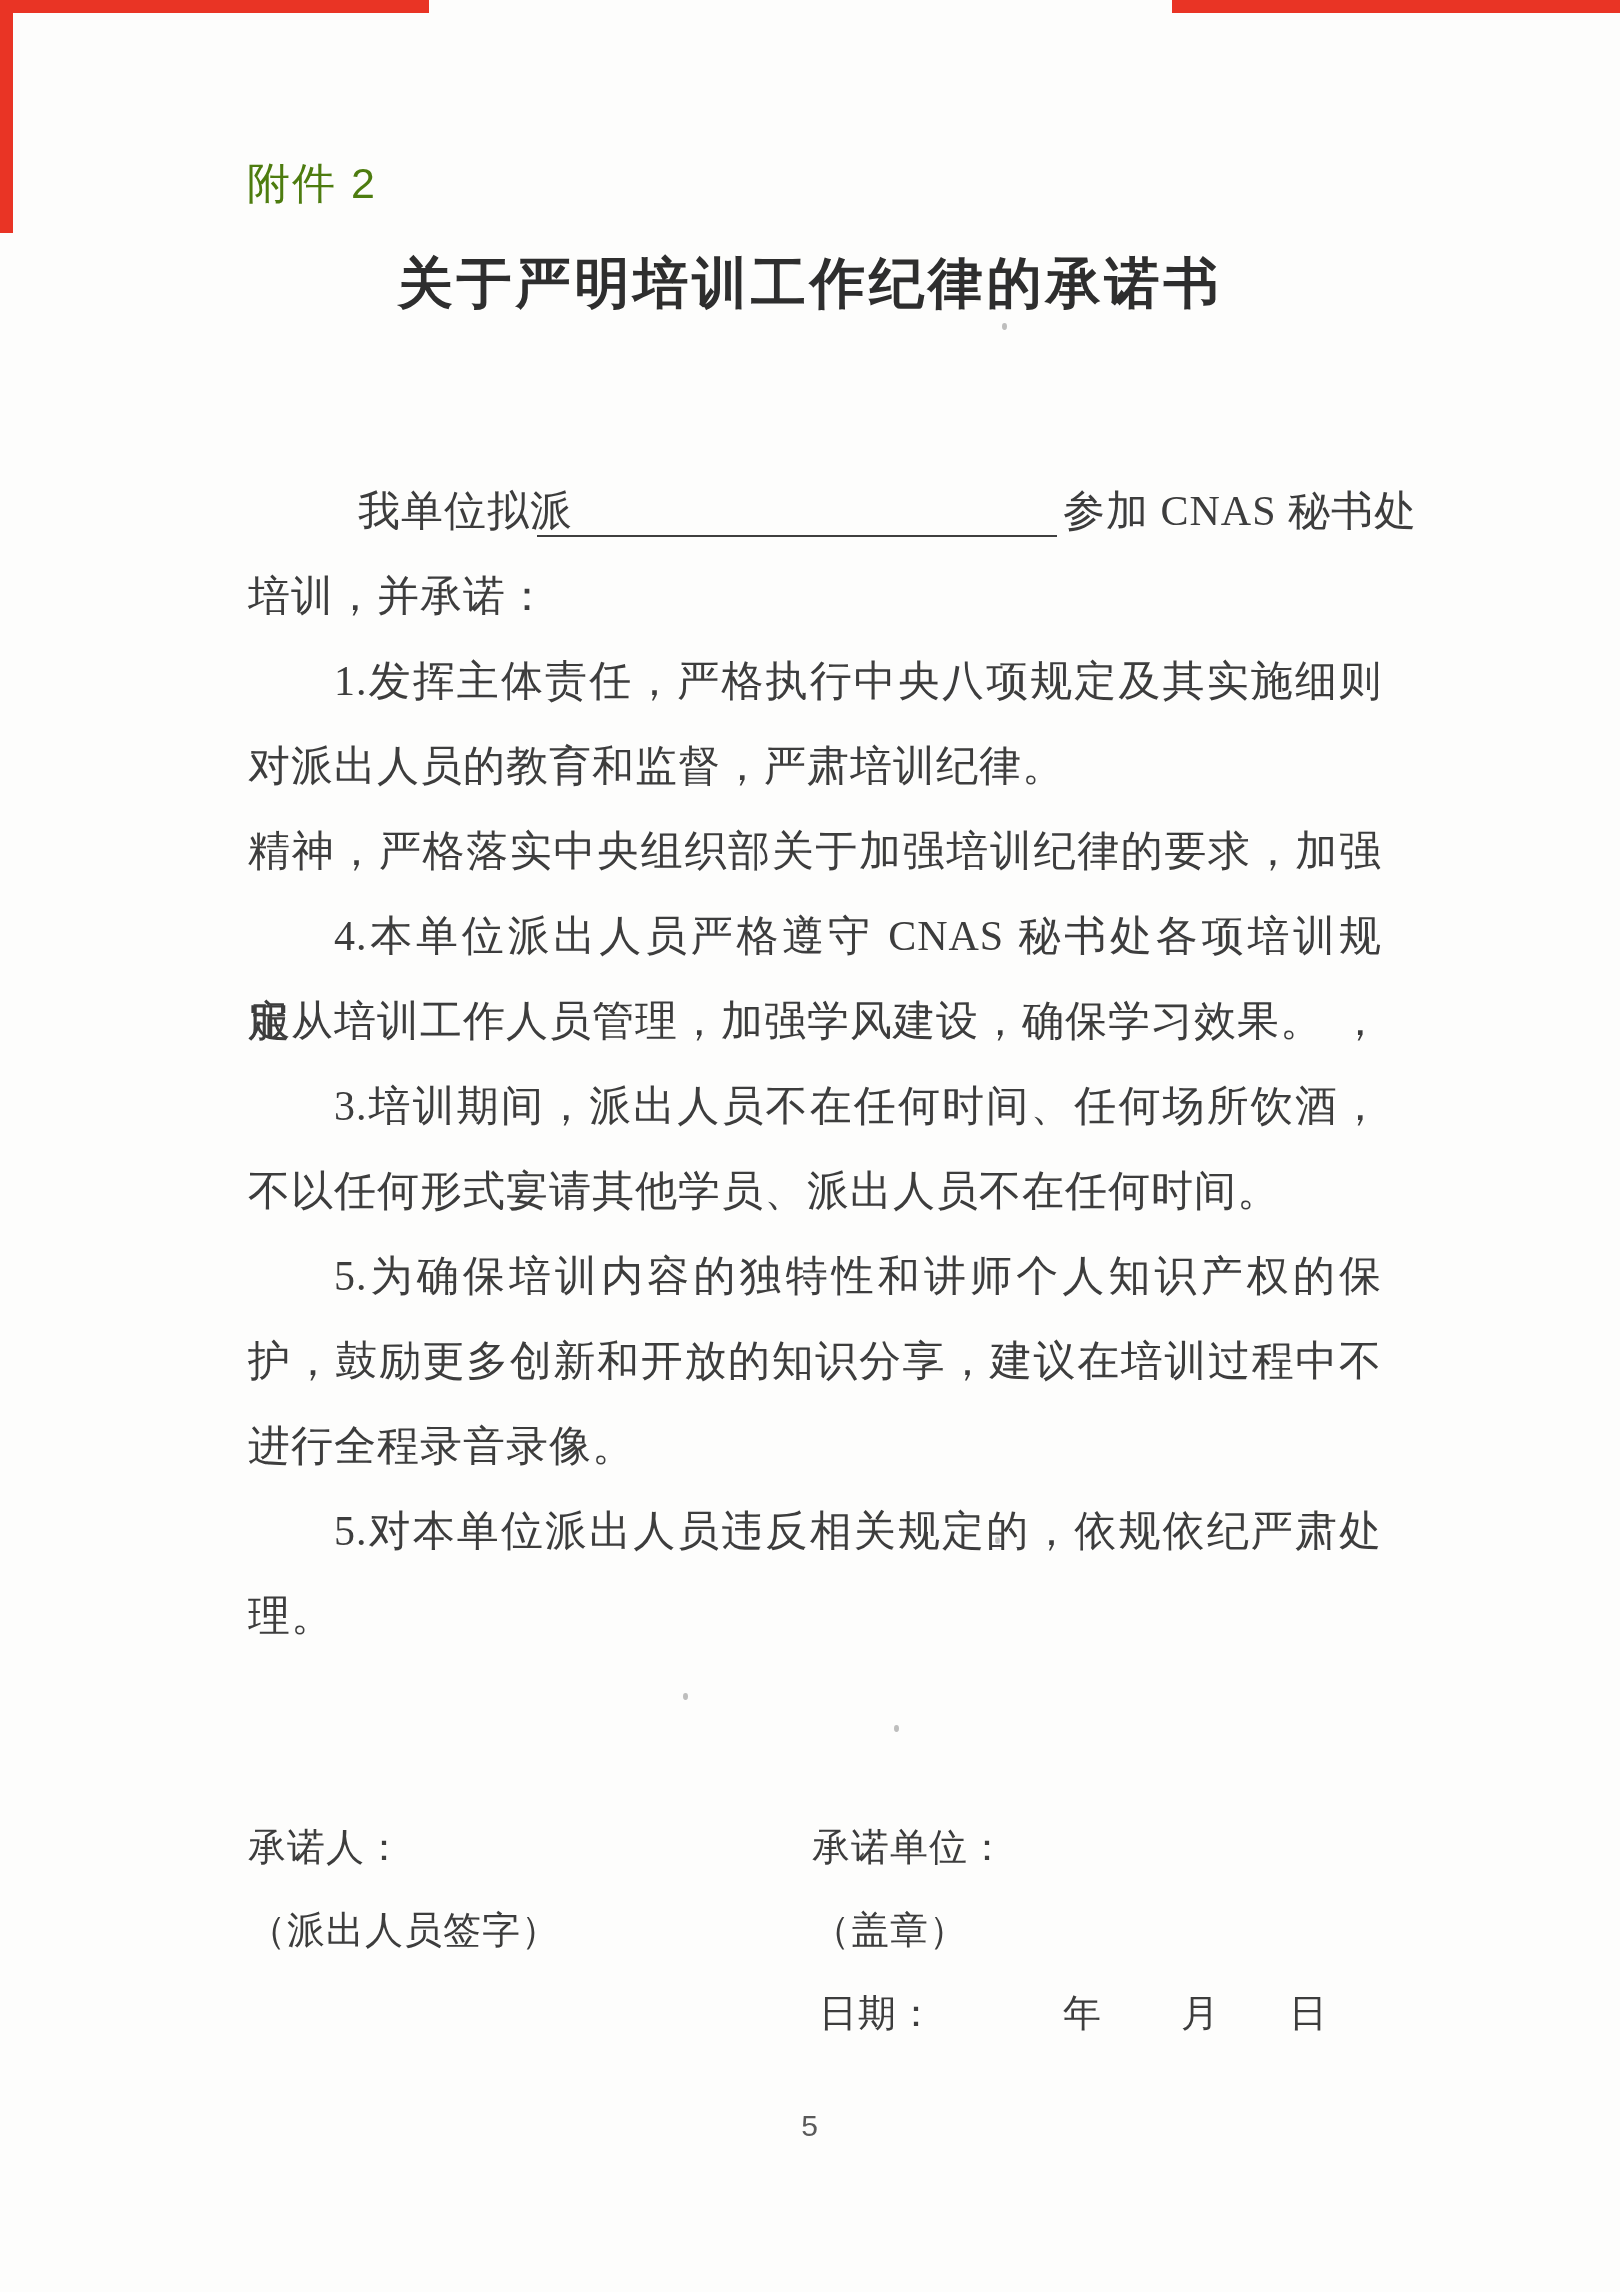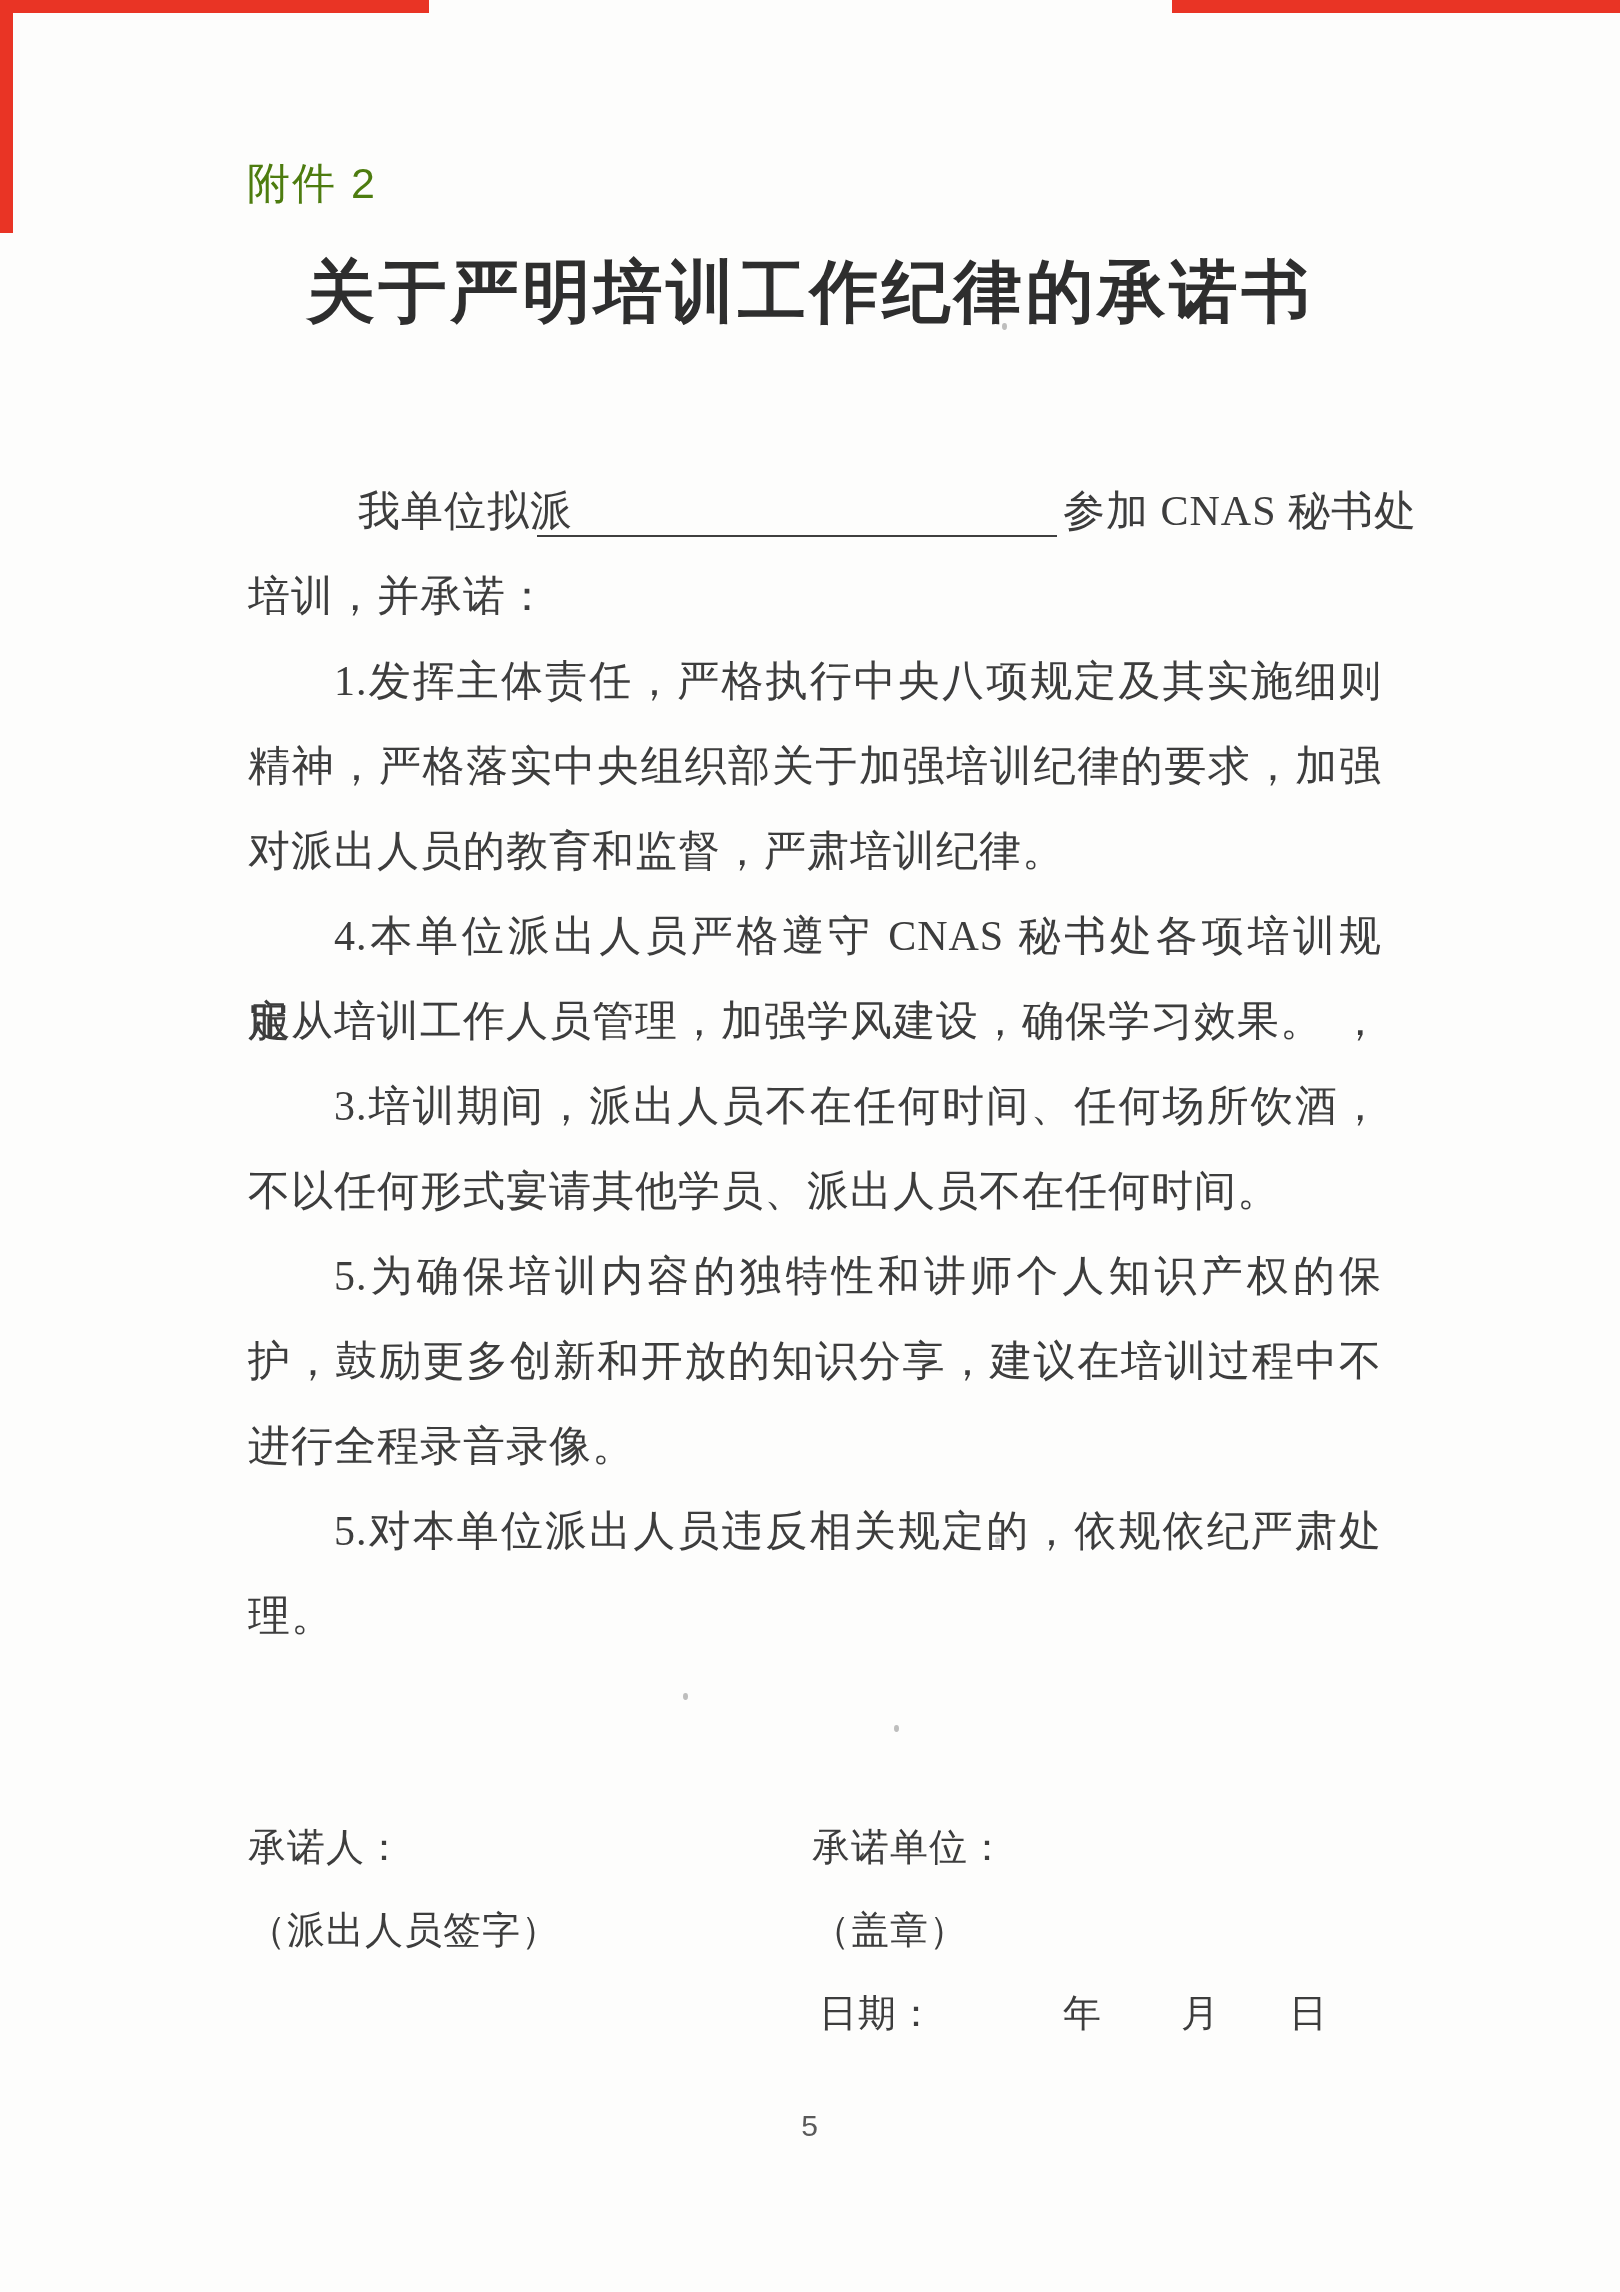--- a/index.html
+++ b/index.html
@@ -19,21 +19,21 @@
 
   .attachment{
     position:absolute;left:247px;top:155px;
     font-family:"Liberation Sans","DejaVu Sans",sans-serif;
     font-size:43px;color:#4d7c0f;letter-spacing:2px;
   }
   .doc-title{
     position:absolute;left:0;top:247px;width:1620px;
     text-align:center;
     font-family:"Liberation Sans","DejaVu Sans",sans-serif;
-    font-weight:bold;font-size:68px;color:#2e2e2e;letter-spacing:3.9px;
+    font-weight:bold;font-size:55px;color:#2e2e2e;letter-spacing:3.9px;
   }
 
   .body-text{
     position:absolute;left:248px;top:469px;width:1134px;
     font-size:42px;line-height:85px;letter-spacing:1px;
   }
   .line{height:85px;position:relative;white-space:nowrap;}
   .just{text-align:justify;text-align-last:justify;white-space:normal;}
   .indent{text-indent:86px;}
 
@@ -79,22 +79,22 @@
 
 <div class="body-text">
   <div class="line l1">
     <span class="p">我单位拟派</span>
     <span class="u1"></span>
     <span class="s">参加 CNAS 秘书处</span>
   </div>
   <div class="line">培训，并承诺：</div>
 
   <div class="line just indent">1.发挥主体责任，严格执行中央八项规定及其实施细则</div>
+  <div class="line">对派出人员的教育和监督，严肃培训纪律。</div>
   <div class="line just">精神，严格落实中央组织部关于加强培训纪律的要求，加强</div>
-  <div class="line">对派出人员的教育和监督，严肃培训纪律。</div>
 
   <div class="line just indent">4.本单位派出人员严格遵守 CNAS 秘书处各项培训规定，</div>
   <div class="line">服从培训工作人员管理，加强学风建设，确保学习效果。</div>
 
   <div class="line just indent">3.培训期间，派出人员不在任何时间、任何场所饮酒，</div>
   <div class="line">不以任何形式宴请其他学员、派出人员不在任何时间。</div>
 
   <div class="line just indent">5.为确保培训内容的独特性和讲师个人知识产权的保</div>
   <div class="line just">护，鼓励更多创新和开放的知识分享，建议在培训过程中不</div>
   <div class="line">进行全程录音录像。</div>

